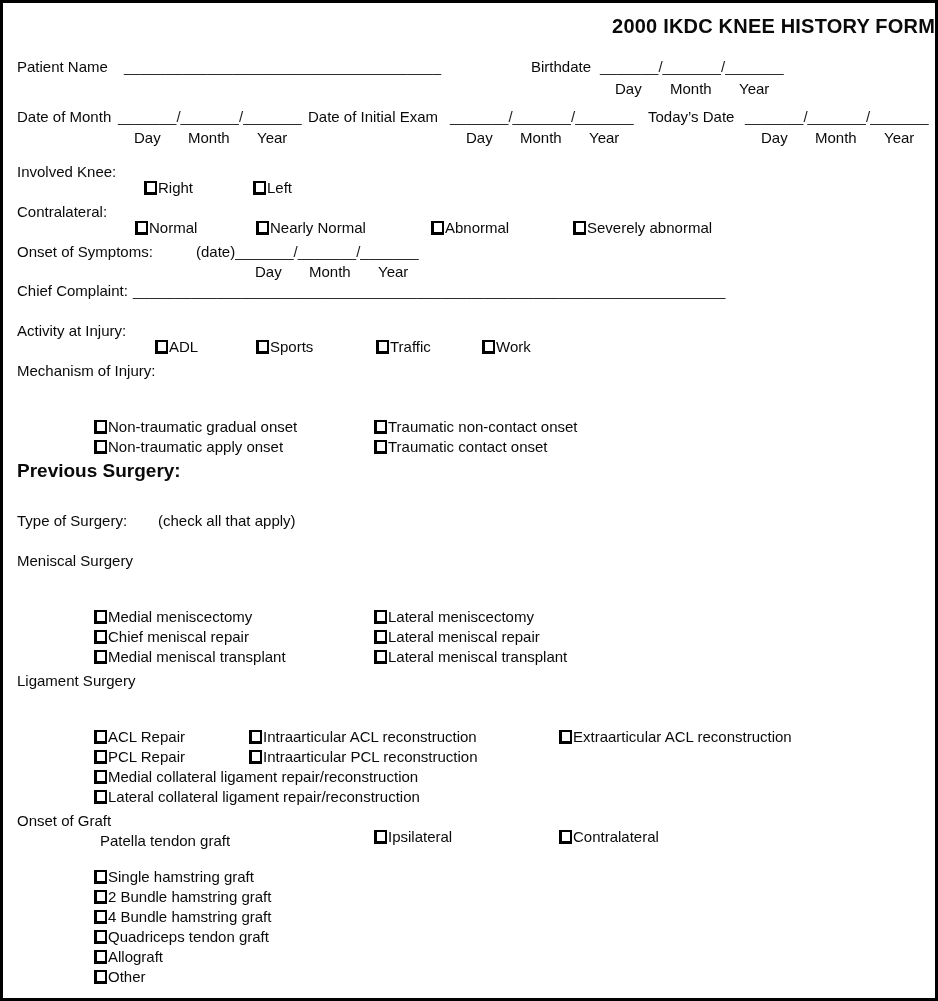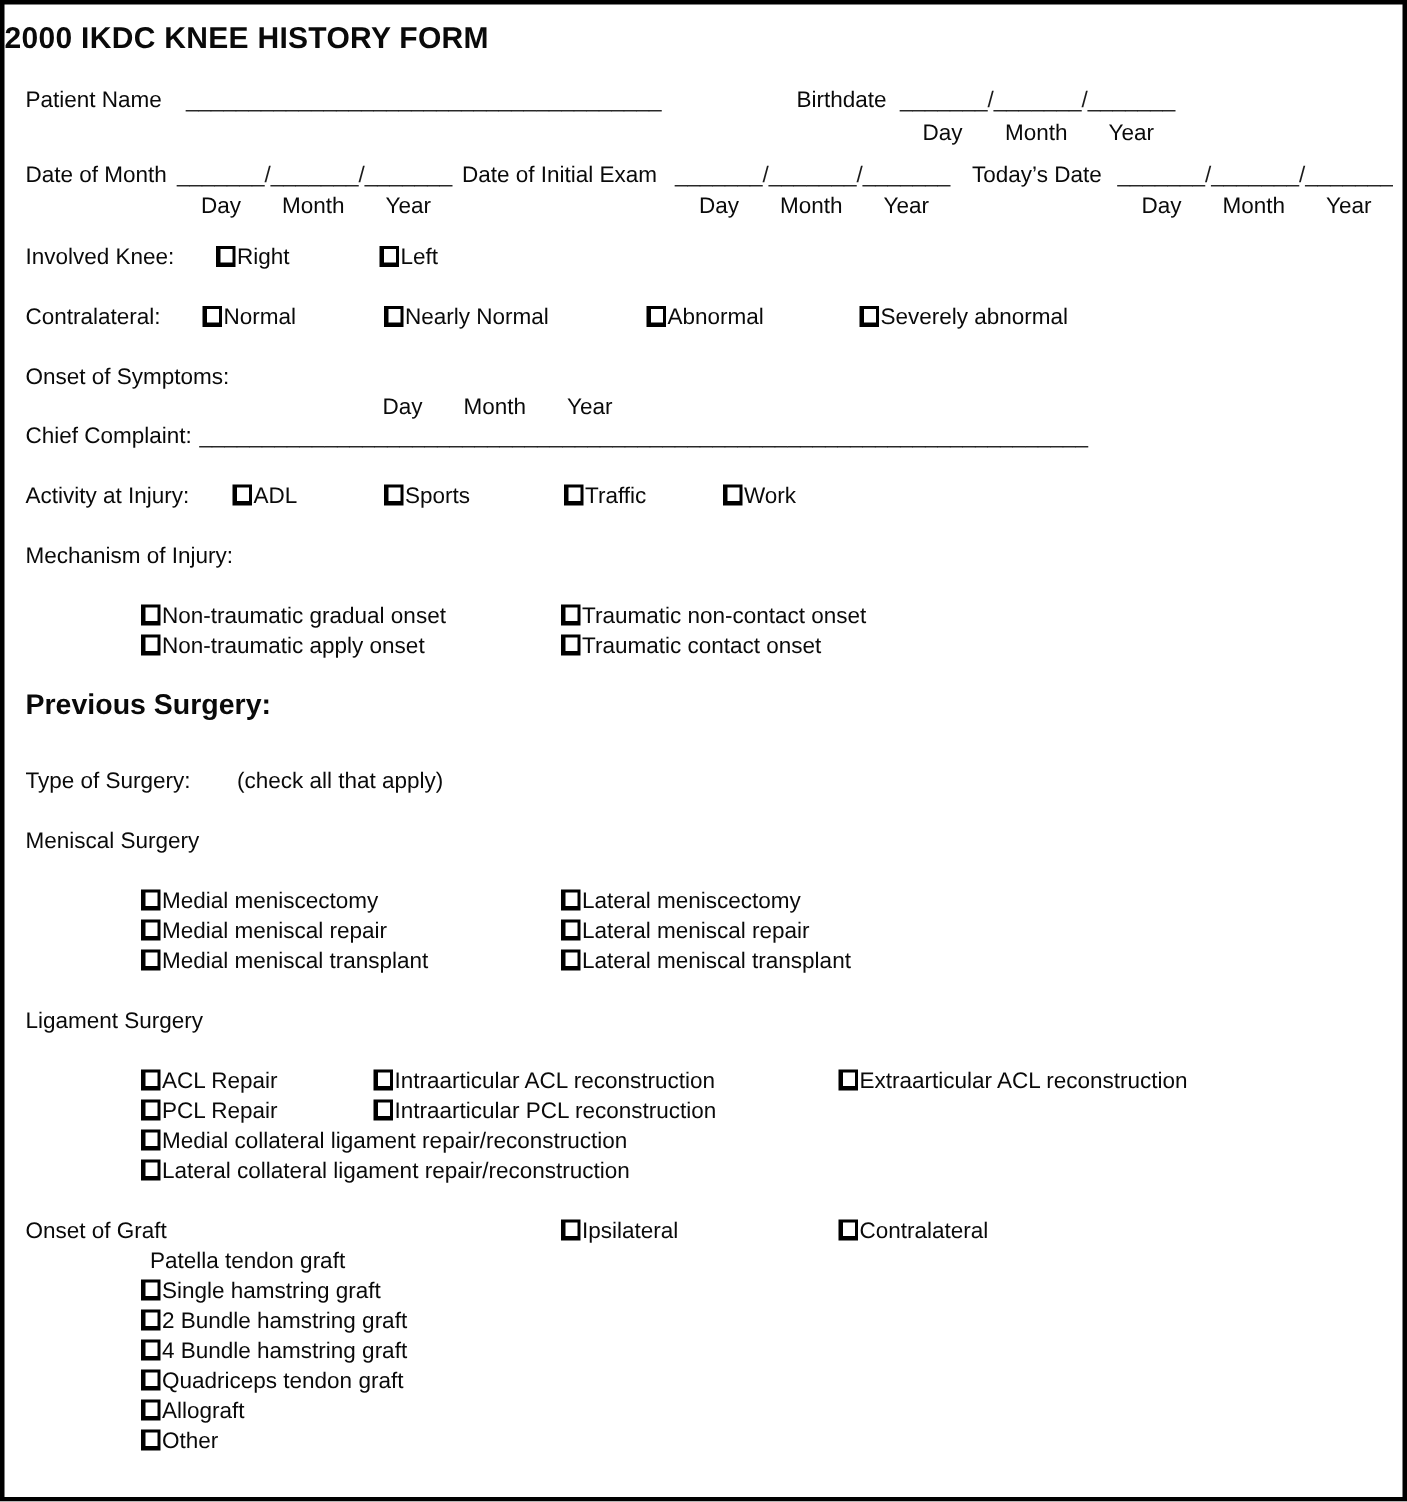--- a/index.html
+++ b/index.html
@@ -15,41 +15,41 @@
   }
   .t{
     position:absolute;
     white-space:nowrap;
     font-size:15px;
     line-height:18px;
   }
   .title{
     position:absolute;
     top:12px;left:0;width:100%;
-    text-align:left;
+    text-align:right;
     font-size:20px;
     font-weight:bold;
     letter-spacing:.2px;
   }
   .h2{
     font-size:19px;
     font-weight:bold;
   }
   .blank{letter-spacing:0;color:#1a1a1a;}
   .cb{
     display:inline-block;
     width:8px;height:9px;
     border:2px solid #000;
     border-left-width:3px;
     border-bottom-width:3px;
     margin-right:1px;
     vertical-align:-2px;
     background:#fff;
   }
-  .opt{cursor:default;}
+  .opt{cursor:default;margin-top:16px;}
 </style>
 </head>
 <body>
 
 <div class="page">
 
   <div class="title">2000 IKDC KNEE HISTORY FORM</div>
 
   <span class="t" style="left:14px;top:55px">Patient Name</span>
   <span class="t blank" style="left:121px;top:55px">______________________________________</span>
@@ -80,20 +80,21 @@
   <span class="t opt" style="left:141px;top:160px"><span class="cb"></span><span>Right</span></span>
   <span class="t opt" style="left:250px;top:160px"><span class="cb"></span><span>Left</span></span>
 
   <span class="t" style="left:14px;top:200px">Contralateral:</span>
   <span class="t opt" style="left:132px;top:200px"><span class="cb"></span><span>Normal</span></span>
   <span class="t opt" style="left:253px;top:200px"><span class="cb"></span><span>Nearly Normal</span></span>
   <span class="t opt" style="left:428px;top:200px"><span class="cb"></span><span>Abnormal</span></span>
   <span class="t opt" style="left:570px;top:200px"><span class="cb"></span><span>Severely abnormal</span></span>
 
   <span class="t" style="left:14px;top:240px">Onset of Symptoms:</span>
+  <span class="t" style="left:193px;top:240px"><span>(date)</span><span class="blank">_______/_______/_______</span></span>
   <span class="t" style="left:252px;top:260px">Day</span>
   <span class="t" style="left:306px;top:260px">Month</span>
   <span class="t" style="left:375px;top:260px">Year</span>
 
   <span class="t" style="left:14px;top:279px">Chief Complaint:</span>
   <span class="t blank" style="left:130px;top:279px">_______________________________________________________________________</span>
 
   <span class="t" style="left:14px;top:319px">Activity at Injury:</span>
   <span class="t opt" style="left:152px;top:319px"><span class="cb"></span><span>ADL</span></span>
   <span class="t opt" style="left:253px;top:319px"><span class="cb"></span><span>Sports</span></span>
@@ -107,21 +108,21 @@
   <span class="t opt" style="left:371px;top:419px"><span class="cb"></span><span>Traumatic contact onset</span></span>
 
   <span class="t h2" style="left:14px;top:459px">Previous Surgery:</span>
 
   <span class="t" style="left:14px;top:509px">Type of Surgery:</span>
   <span class="t" style="left:155px;top:509px">(check all that apply)</span>
 
   <span class="t" style="left:14px;top:549px">Meniscal Surgery</span>
   <span class="t opt" style="left:91px;top:589px"><span class="cb"></span><span>Medial meniscectomy</span></span>
   <span class="t opt" style="left:371px;top:589px"><span class="cb"></span><span>Lateral meniscectomy</span></span>
-  <span class="t opt" style="left:91px;top:609px"><span class="cb"></span><span>Medial meniscal repair</span></span>
+  <span class="t opt" style="left:91px;top:609px"><span class="cb"></span><span>Chief meniscal repair</span></span>
   <span class="t opt" style="left:371px;top:609px"><span class="cb"></span><span>Lateral meniscal repair</span></span>
   <span class="t opt" style="left:91px;top:629px"><span class="cb"></span><span>Medial meniscal transplant</span></span>
   <span class="t opt" style="left:371px;top:629px"><span class="cb"></span><span>Lateral meniscal transplant</span></span>
 
   <span class="t" style="left:14px;top:669px">Ligament Surgery</span>
   <span class="t opt" style="left:91px;top:709px"><span class="cb"></span><span>ACL Repair</span></span>
   <span class="t opt" style="left:246px;top:709px"><span class="cb"></span><span>Intraarticular ACL reconstruction</span></span>
   <span class="t opt" style="left:556px;top:709px"><span class="cb"></span><span>Extraarticular ACL reconstruction</span></span>
   <span class="t opt" style="left:91px;top:729px"><span class="cb"></span><span>PCL Repair</span></span>
   <span class="t opt" style="left:246px;top:729px"><span class="cb"></span><span>Intraarticular PCL reconstruction</span></span>

